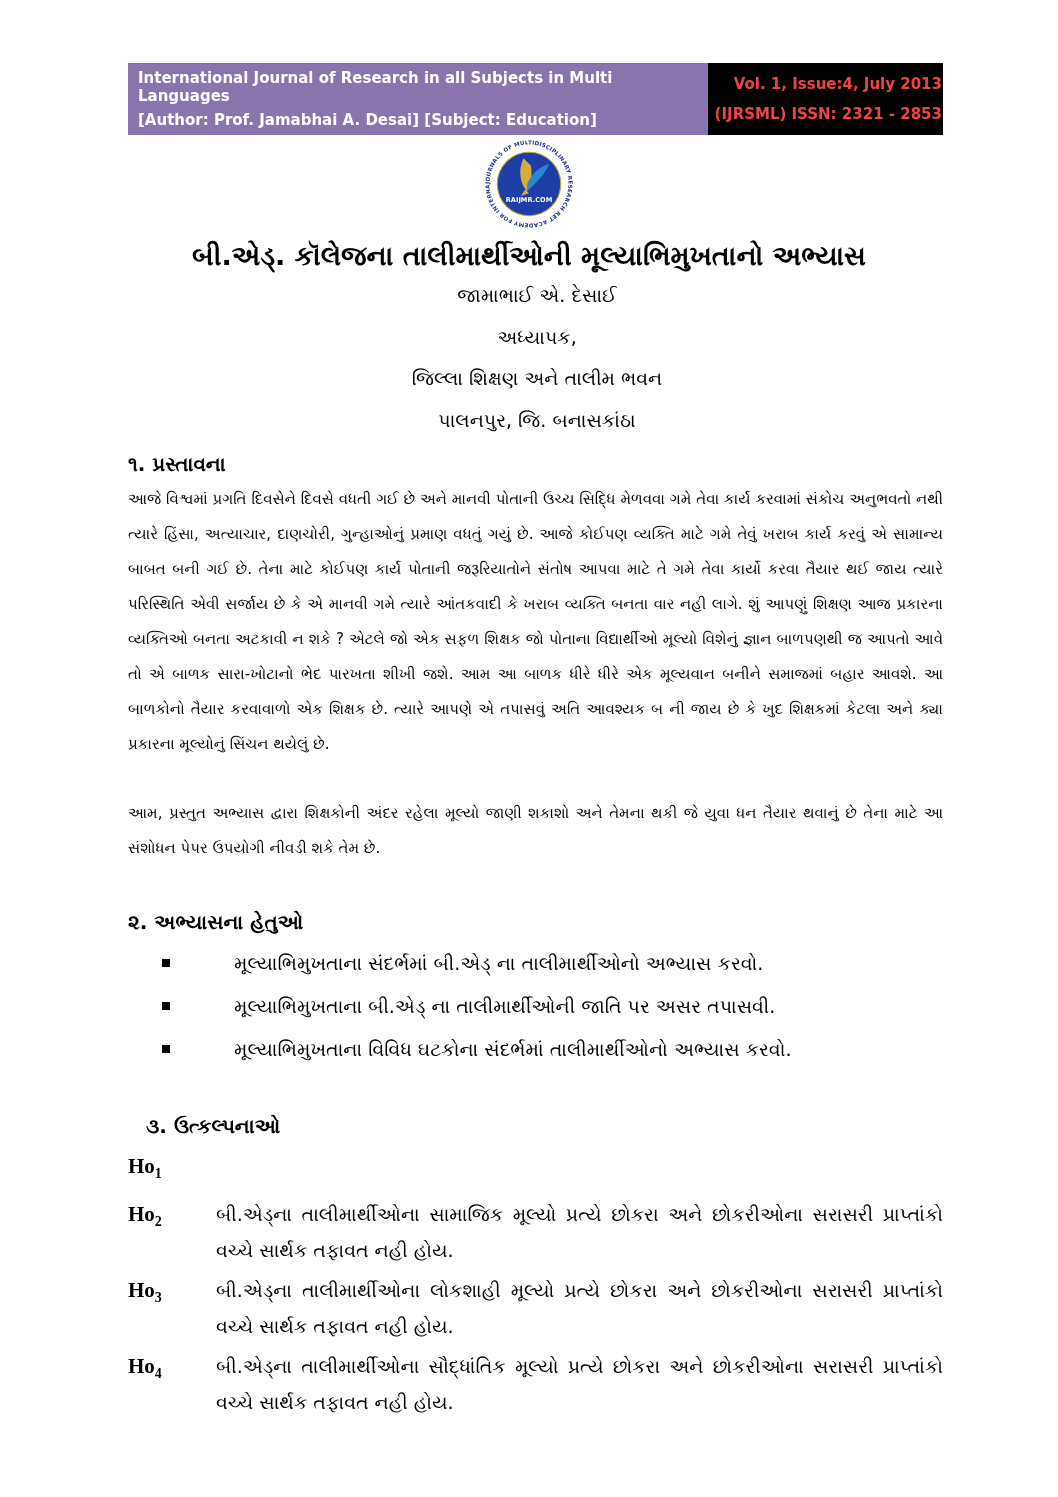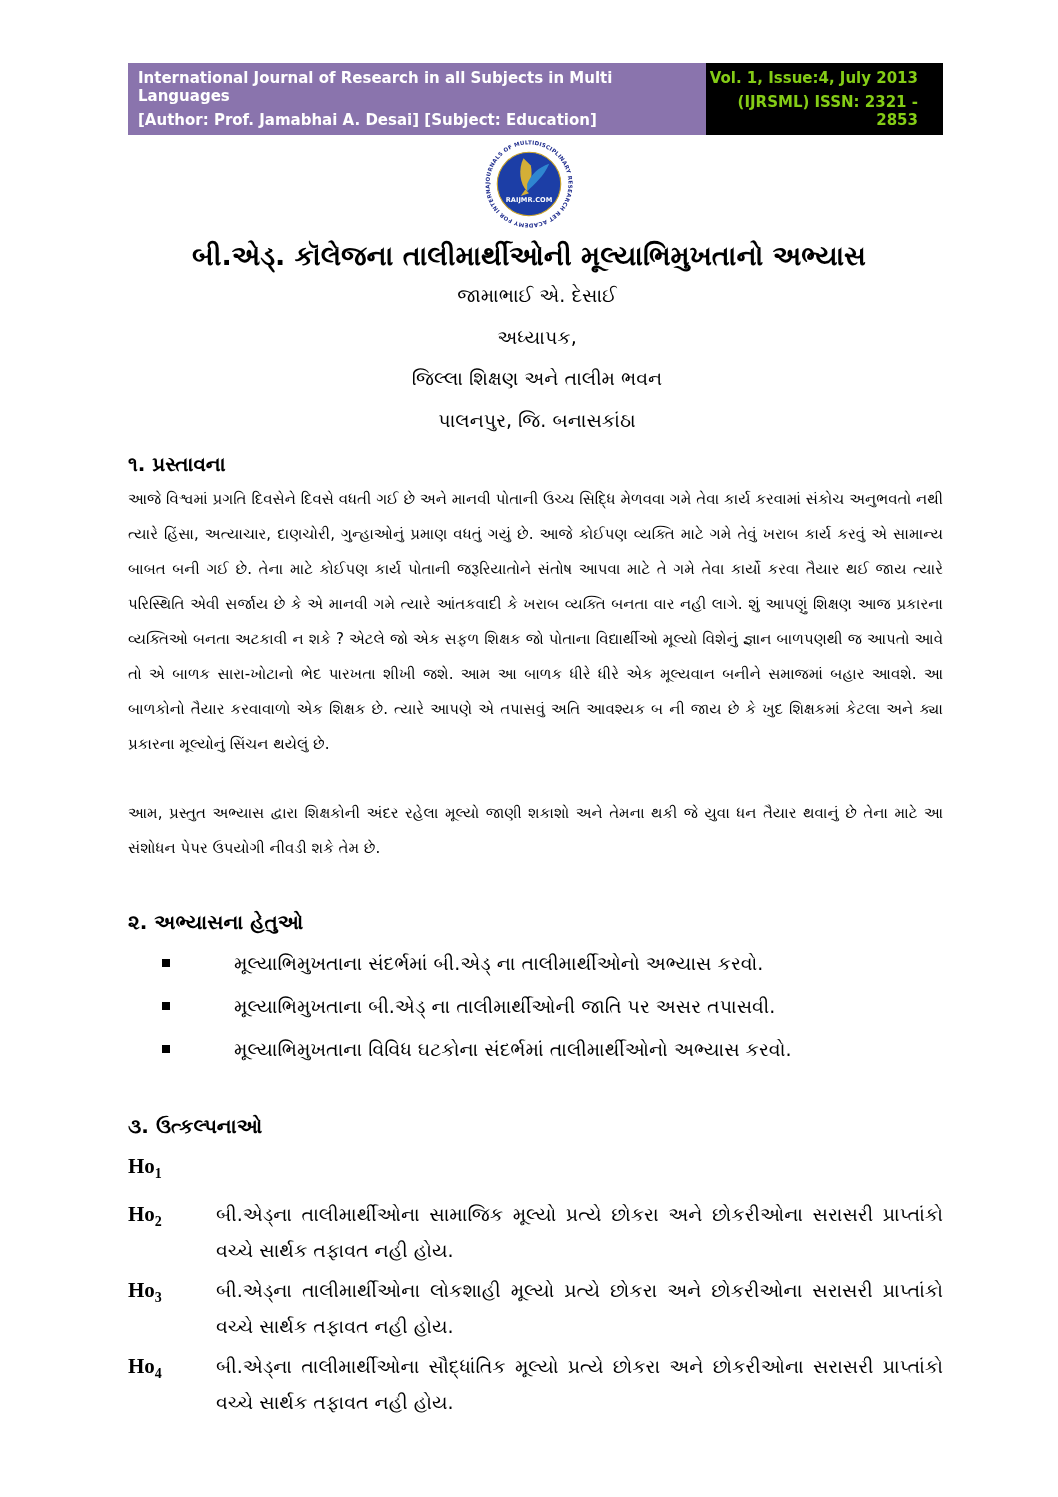--- a/index.html
+++ b/index.html
@@ -9,22 +9,22 @@
   }
   .page{position:relative;width:1058px;height:1497px;overflow:hidden;background:#fff;}
   .content-col{margin-left:128px;width:815px;}
 
   
   .hdr{display:flex;margin:63px 0 0 128px;width:815px;}
   .hdr-left{box-sizing:border-box;width:622px;height:72px;background:var(--purple,#8a74ad);
     color:#fff;font-weight:bold;font-size:15px;display:flex;flex-direction:column;
     justify-content:space-evenly;padding-left:10px;line-height:1.2;}
   .hdr-right{box-sizing:border-box;width:253px;height:72px;background:var(--header-black,#000000);
-    color:#84cc16;font-weight:bold;font-size:15px;display:flex;flex-direction:column;
-    justify-content:space-evenly;text-align:right;padding-right:25px;line-height:1.2;}
+    color:#ef4444;font-weight:bold;font-size:15px;display:flex;flex-direction:column;
+    justify-content:space-evenly;text-align:right;padding-right:1px;line-height:1.2;}
 
   
   .logo-wrap{text-align:center;margin-top:3px;}
   .logo-svg{width:92px;height:92px;}
 
   
   .paper-title{text-align:center;font-size:27px;font-weight:bold;margin-top:4px;line-height:1.3;}
   .author-block{text-align:center;margin-top:10px;}
   .author-line{font-size:19px;margin:0 0 17px 16px;line-height:1.3;}
 
@@ -111,21 +111,21 @@
       <div class="bullet-row">
         <span class="bullet-sq"></span>
         <span class="bullet-text">મૂલ્યાભિમુખતાના બી.એડ્ ના તાલીમાર્થીઓની જાતિ પર અસર તપાસવી.</span>
       </div>
       <div class="bullet-row">
         <span class="bullet-sq"></span>
         <span class="bullet-text">મૂલ્યાભિમુખતાના વિવિધ ઘટકોના સંદર્ભમાં તાલીમાર્થીઓનો અભ્યાસ કરવો.</span>
       </div>
     </div>
 
-    <div class="sec-heading" style="margin-top:46px;">૩. ઉત્કલ્પનાઓ</div>
+    <div class="sec-heading" style="margin-top:46px;margin-left:18px;">૩. ઉત્કલ્પનાઓ</div>
     <div class="hypos">
       <div class="hypo">
         <span class="hypo-label"><span>Ho</span><sub>1</sub></span>
       </div>
       <div class="hypo">
         <span class="hypo-label"><span>Ho</span><sub>2</sub></span>
         <span class="hypo-text">બી.એડ્ના તાલીમાર્થીઓના સામાજિક મૂલ્યો પ્રત્યે છોકરા અને છોકરીઓના સરાસરી પ્રાપ્તાંકો વચ્ચે સાર્થક તફાવત નહી હોય.</span>
       </div>
       <div class="hypo">
         <span class="hypo-label"><span>Ho</span><sub>3</sub></span>

